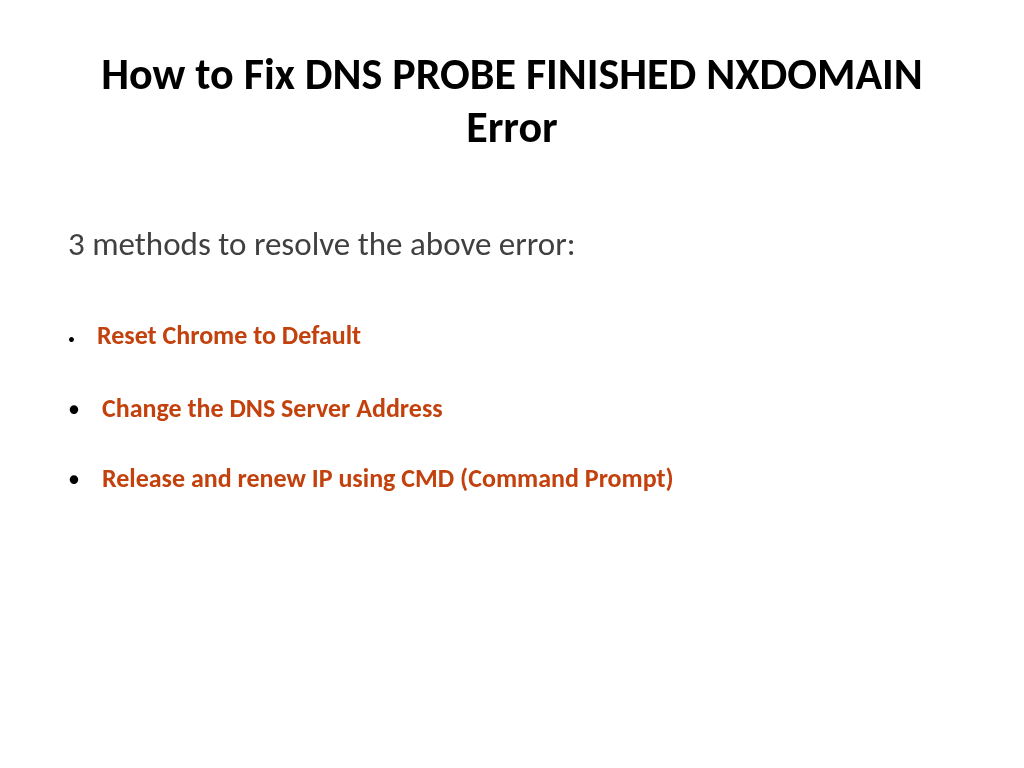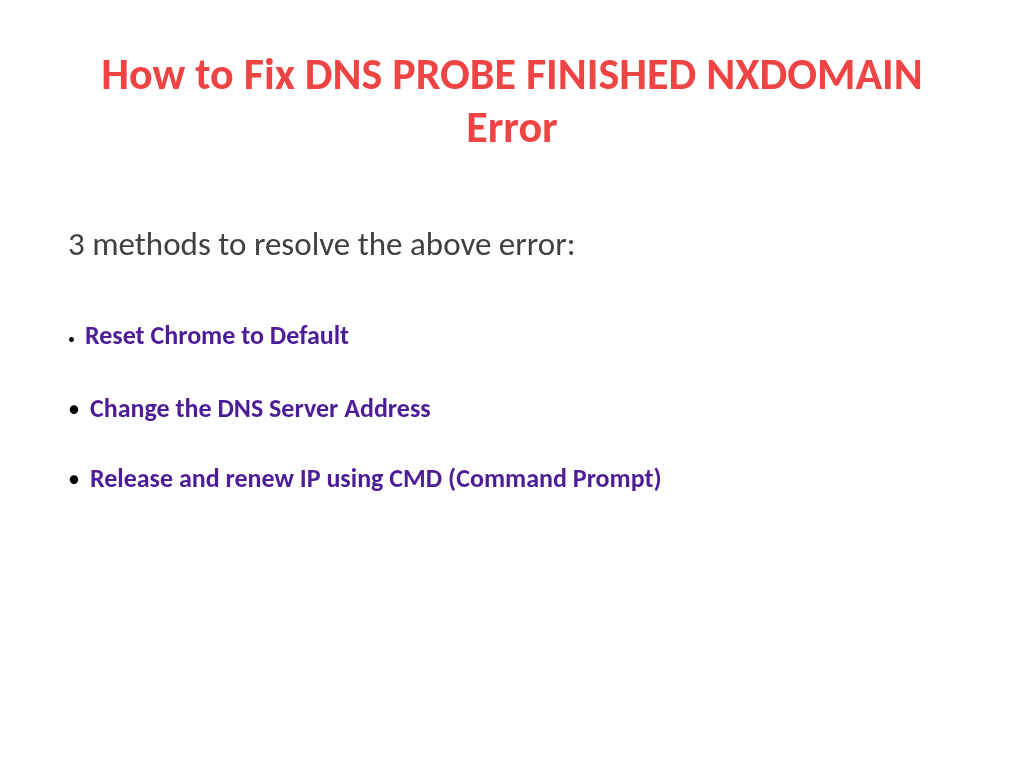--- a/index.html
+++ b/index.html
@@ -20,21 +20,21 @@
       height: 100%;
       padding: 40px 60px;
     }
     .title {
       font-size: 44px;
       font-weight: 700;
       text-align: center;
       line-height: 1.2;
       margin-top: 8px;
       margin-bottom: 70px;
-      color: #ef4444;
+      color: #000000;
     }
     .subtitle {
       font-size: 33px;
       font-weight: 400;
       color: #404040;
       margin-bottom: 55px;
       margin-left: 8px;
     }
     .methods {
       margin-left: 8px;
@@ -54,21 +54,22 @@
       line-height: 28px;
       margin-right: 10px;
     }
     .bullet {
       color: #000000;
       flex-shrink: 0;
     }
     .method-text {
       font-size: 26px;
       font-weight: 700;
-      color: #4c1d95;
+      color: #c2410c;
+      margin-left: 12px;
     }
   </style>
 </head>
 <body>
 
 <div class="slide">
   <h1 class="title">How to Fix DNS PROBE FINISHED NXDOMAIN Error</h1>
   <div class="subtitle">3 methods to resolve the above error:</div>
   <div class="methods">
     <div class="method-item small-bullet">

